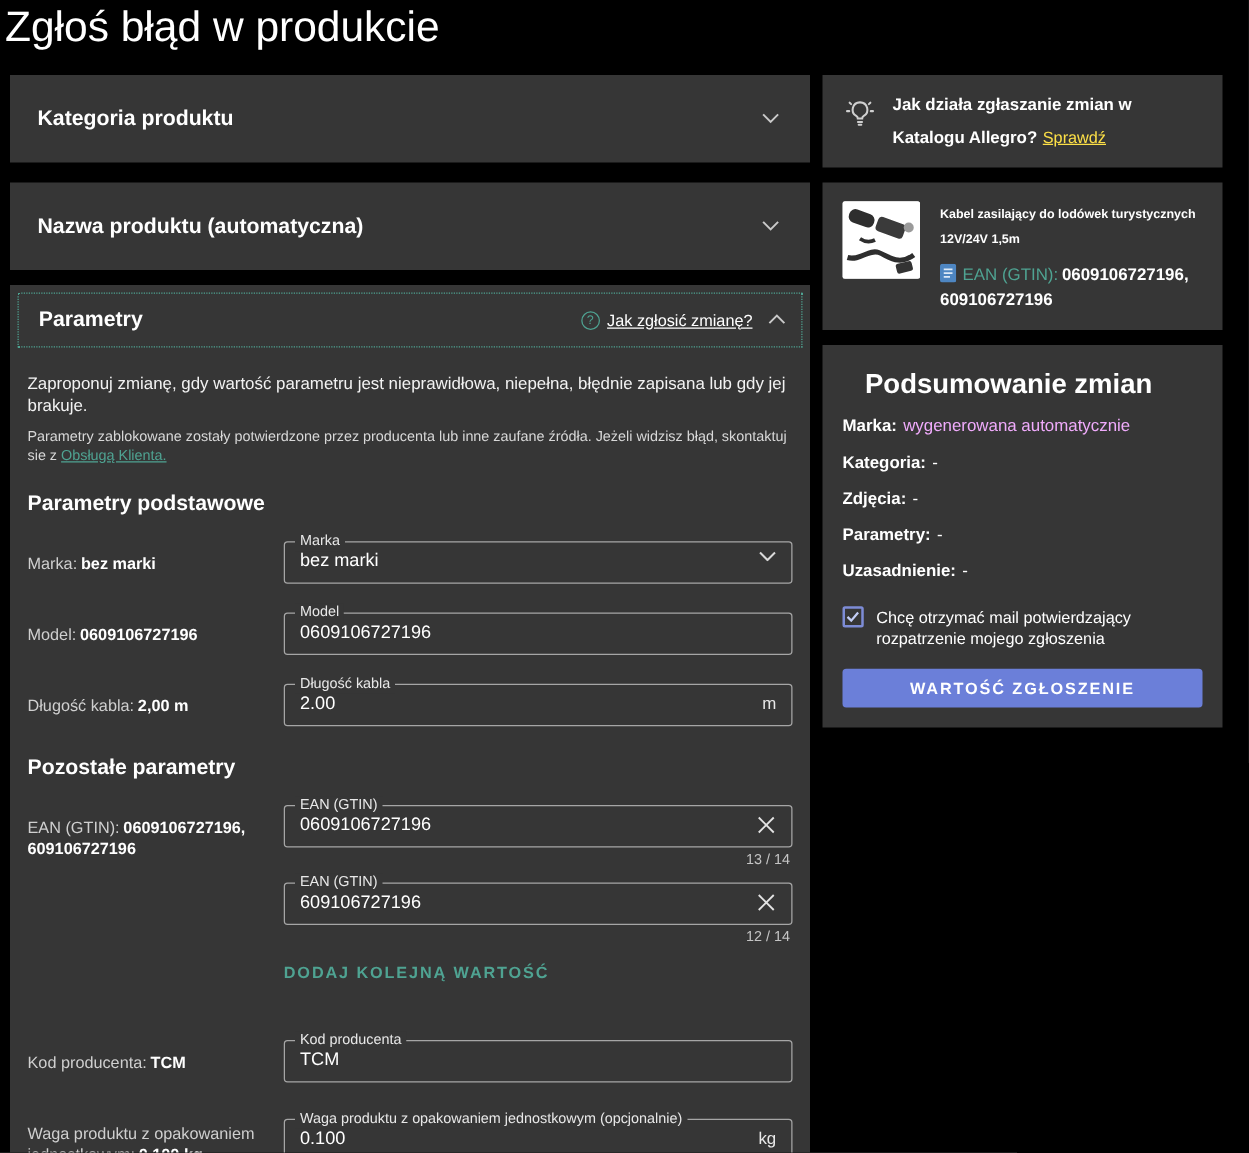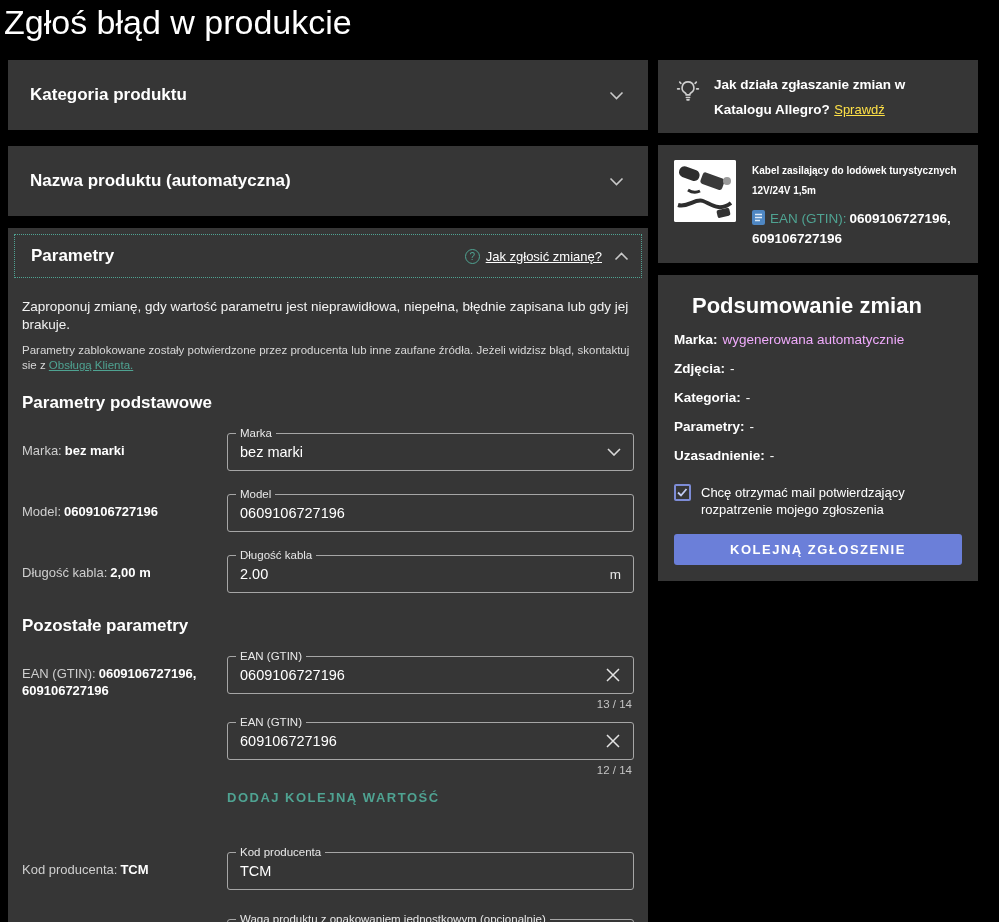--- a/index.html
+++ b/index.html
@@ -50,21 +50,21 @@
   .group-heading { font-size:17px; font-weight:bold; margin:20px 0 20px; }
 
   .frow { display:flex; margin-bottom:23px; }
   .frow:last-child { margin-bottom:0; }
   .labels { width:205px; flex-shrink:0; font-size:13px; color:#cfcfcf; padding-top:9px; line-height:17px; }
   .labels b { color:#fff; font-weight:bold; margin-left:3px; }
   .fieldcol { flex:1; min-width:0; }
 
   .field {
     position:relative; border:1px solid #a6a6a6; border-radius:3px;
-    height:34px; display:flex; align-items:center; padding:18px 12px; background:transparent;
+    height:34px; display:flex; align-items:flex-start; padding:7px 12px; background:transparent;
   }
   .flabel {
     position:absolute; top:-8px; left:8px; background:#363636;
     padding:0 4px; font-size:11.5px; color:#e8e8e8; line-height:15px; white-space:nowrap;
   }
   .field input {
     background:transparent; border:0; outline:0; color:#fff;
     font-size:14.5px; font-family:inherit; flex:1; min-width:0; padding:0;
   }
   .suffix { color:#e8e8e8; font-size:13.5px; margin-left:8px; }
@@ -297,39 +297,39 @@
         </span>
       </div>
 
       <div class="card summary">
         <h2 class="sum-title">Podsumowanie zmian</h2>
 
         <div class="srow">
           <span class="sl">Marka:</span><span class="sv muted">wygenerowana automatycznie</span>
         </div>
         <div class="srow">
+          <span class="sl">Kategoria:</span><span class="sv">-</span>
+        </div>
+        <div class="srow">
           <span class="sl">Zdjęcia:</span><span class="sv">-</span>
-        </div>
-        <div class="srow">
-          <span class="sl">Kategoria:</span><span class="sv">-</span>
         </div>
         <div class="srow">
           <span class="sl">Parametry:</span><span class="sv">-</span>
         </div>
         <div class="srow">
           <span class="sl">Uzasadnienie:</span><span class="sv">-</span>
         </div>
 
         <div class="mailrow">
           <span class="cbbox checked">
             <svg width="11" height="9" viewBox="0 0 11 9">
                 <path d="M1 4.5l3 3 5.5-6.5" stroke="#c3cdf5" stroke-width="1.8" fill="none"></path>
               </svg>
           </span>
           <span class="mail-label">Chcę otrzymać mail potwierdzający rozpatrzenie mojego zgłoszenia</span>
         </div>
 
-        <button class="submit-btn">KOLEJNĄ ZGŁOSZENIE</button>
+        <button class="submit-btn">WARTOŚĆ ZGŁOSZENIE</button>
       </div>
 
     </div>
   </div>
 </div>
 
 </body></html>

